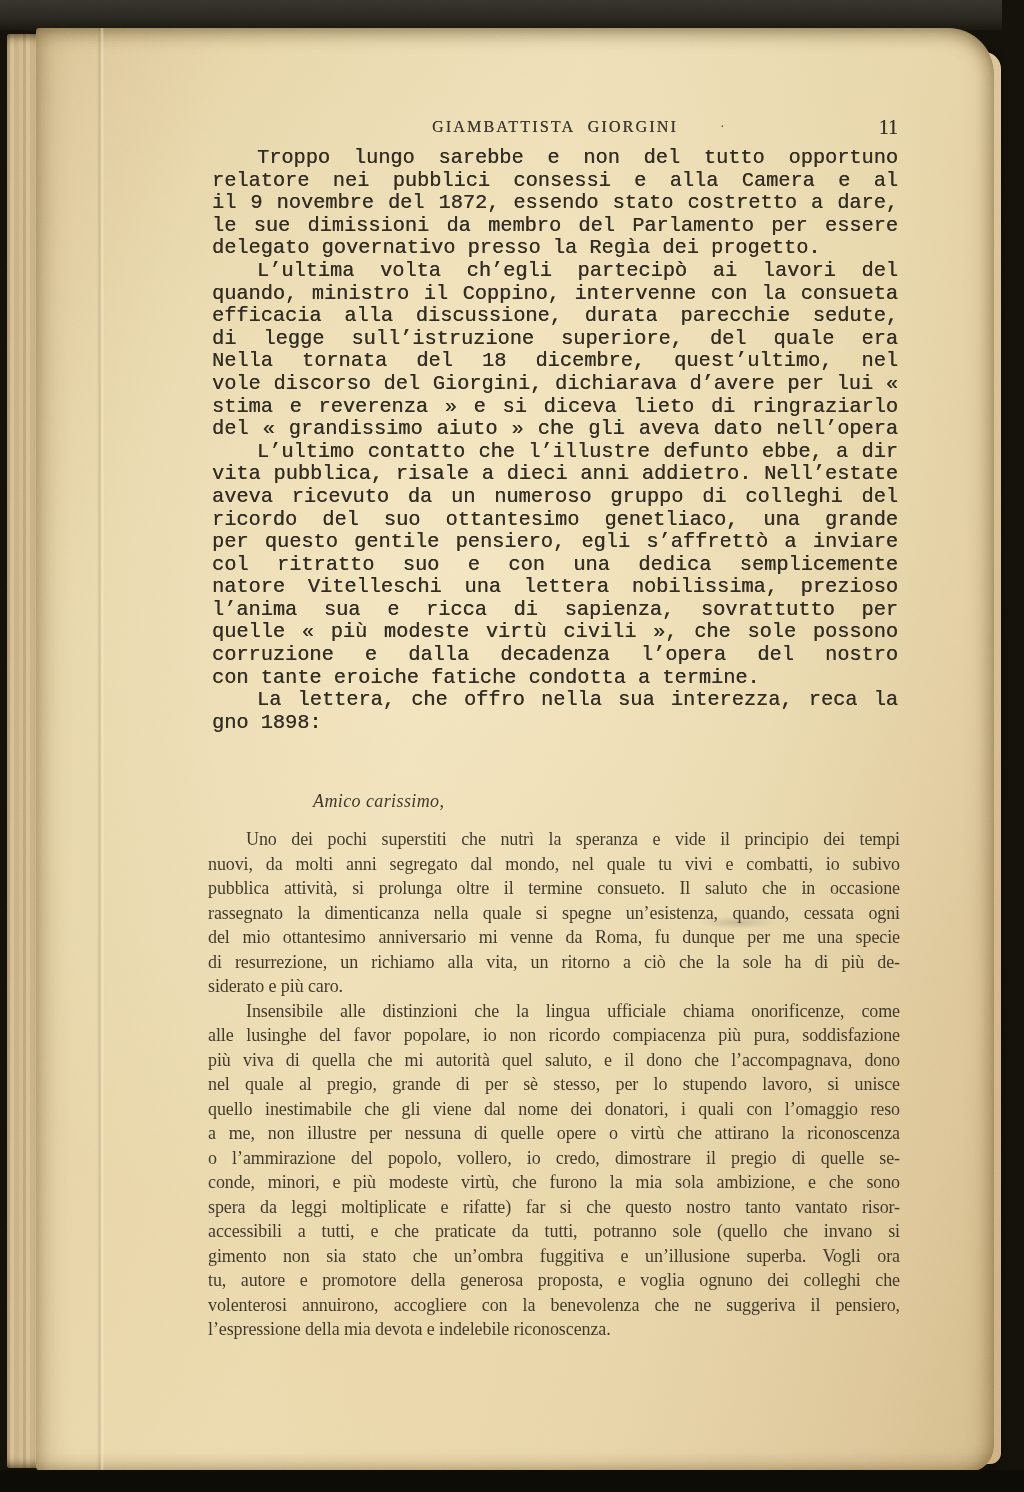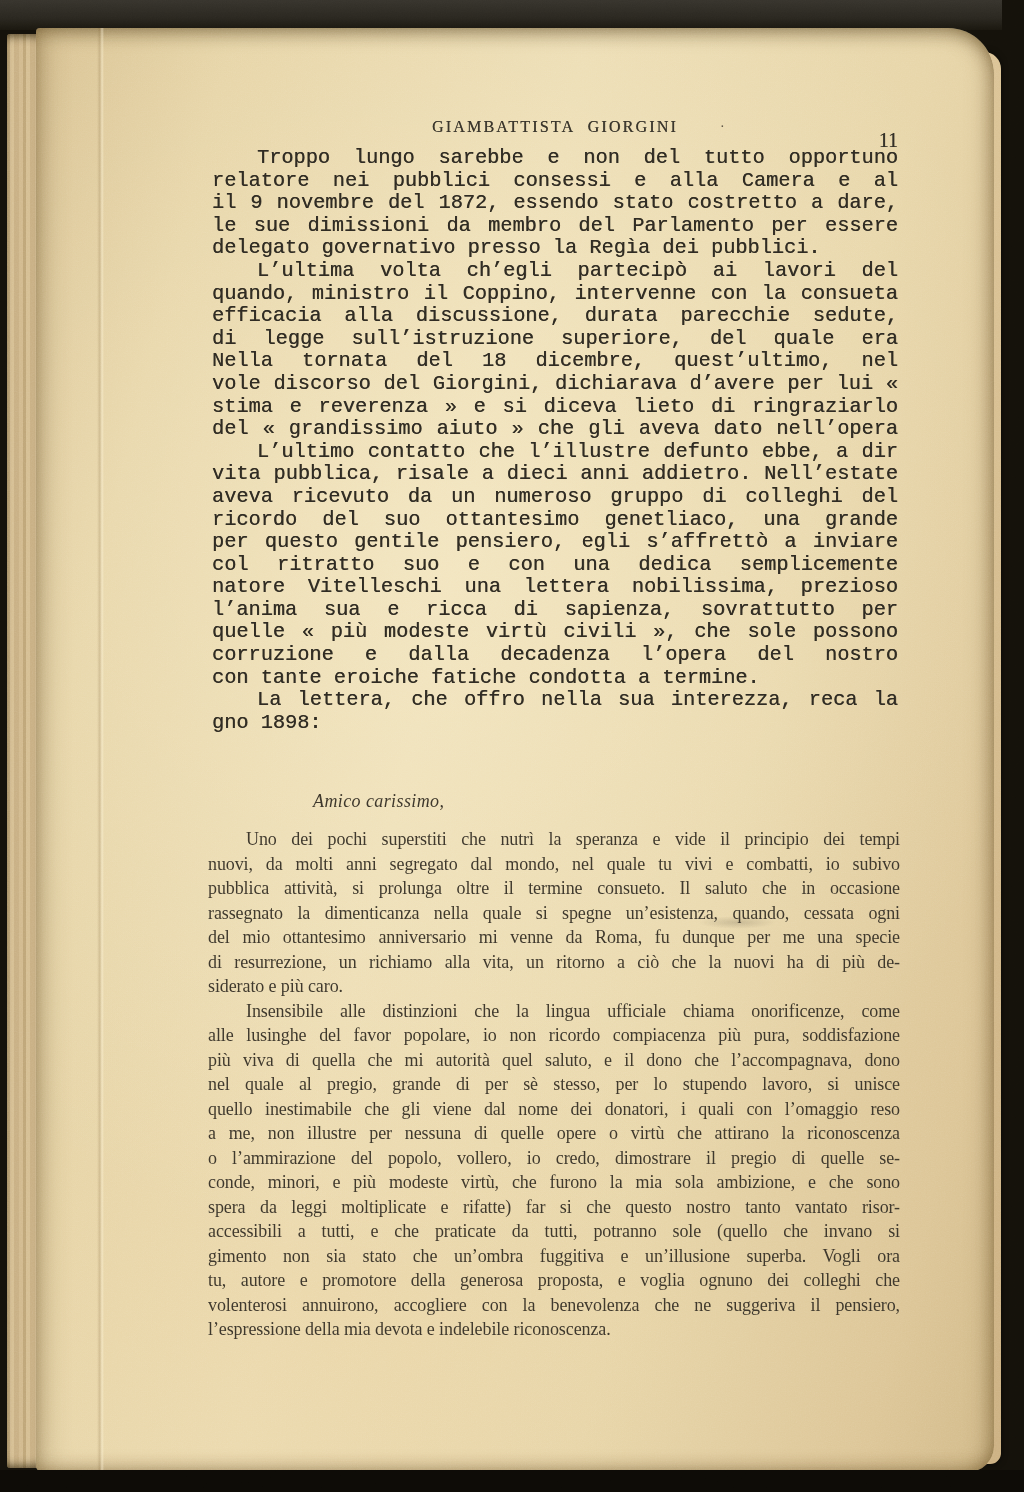--- a/index.html
+++ b/index.html
@@ -57,21 +57,21 @@
   }
 
   
   .running-header{position:absolute;left:176px;top:88px;width:686px;height:26px;}
   .header-title{
     position:absolute;left:0;right:0;top:2px;text-align:center;
     font-size:16px;letter-spacing:2.2px;word-spacing:7px;color:#38342b;
     text-shadow:.3px 0 0 rgba(56,52,43,.8);
   }
   .header-mark{position:absolute;left:508px;top:3px;font-size:14px;color:rgba(62,56,45,.85);}
-  .page-number{position:absolute;right:0;top:13px;font-size:20px;color:#322e26;text-shadow:.3px 0 0 rgba(50,46,38,.8);}
+  .page-number{position:absolute;right:0;top:0;font-size:20px;color:#322e26;text-shadow:.3px 0 0 rgba(50,46,38,.8);}
 
   
   .main-text{
     position:absolute;left:176px;top:119px;width:686px;
     color:#2e2a22;font-size:20.3px;line-height:22.6px;
     text-shadow:.35px 0 0 rgba(46,42,34,.8);
     font-family:Liberation Mono, monospace;
   }
   .tline{text-align:justify;text-align-last:justify;overflow:hidden;}
   .main-text .tline{height:22.6px;}
@@ -114,21 +114,21 @@
       <span class="header-mark">·</span>
       <span class="page-number">11</span>
     </div>
 
     <div class="main-text">
       <div class="para">
           <div class="tline first">Troppo lungo sarebbe e non del tutto opportuno l’annoverare qui</div>
           <div class="tline">relatore nei pubblici consessi e alla Camera e al Senato, dove entrò</div>
           <div class="tline">il 9 novembre del 1872, essendo stato costretto a dare, l’anno prima,</div>
           <div class="tline">le sue dimissioni da membro del Parlamento per essere stato scelto a</div>
-          <div class="tline last">delegato governativo presso la Regìa dei pubblici.</div>
+          <div class="tline last">delegato governativo presso la Regìa dei progetto.</div>
         </div>
       <div class="para">
           <div class="tline first">L’ultima volta ch’egli partecipò ai lavori del Senato fu nel 1886,</div>
           <div class="tline">quando, ministro il Coppino, intervenne con la consueta autorità ed</div>
           <div class="tline">efficacia alla discussione, durata parecchie sedute, intorno al progetto</div>
           <div class="tline">di legge sull’istruzione superiore, del quale era relatore il Cremona.</div>
           <div class="tline">Nella tornata del 18 dicembre, quest’ultimo, nel rispondere ad un note-</div>
           <div class="tline">vole discorso del Giorgini, dichiarava d’avere per lui « la più grande</div>
           <div class="tline">stima e reverenza » e si diceva lieto di ringraziarlo pubblicamente</div>
           <div class="tline last">del « grandissimo aiuto » che gli aveva dato nell’opera sua di relatore.</div>
@@ -154,21 +154,21 @@
 
     <div class="salutation">Amico carissimo,</div>
 
     <div class="letter-text">
       <div class="para">
           <div class="tline first">Uno dei pochi superstiti che nutrì la speranza e vide il principio dei tempi</div>
           <div class="tline">nuovi, da molti anni segregato dal mondo, nel quale tu vivi e combatti, io subivo</div>
           <div class="tline">pubblica attività, si prolunga oltre il termine consueto. Il saluto che in occasione</div>
           <div class="tline">rassegnato la dimenticanza nella quale si spegne un’esistenza, quando, cessata ogni</div>
           <div class="tline">del mio ottantesimo anniversario mi venne da Roma, fu dunque per me una specie</div>
-          <div class="tline">di resurrezione, un richiamo alla vita, un ritorno a ciò che la nuovi ha di più de-</div>
+          <div class="tline">di resurrezione, un richiamo alla vita, un ritorno a ciò che la sole ha di più de-</div>
           <div class="tline last">siderato e più caro.</div>
         </div>
       <div class="para">
           <div class="tline first">Insensibile alle distinzioni che la lingua ufficiale chiama onorificenze, come</div>
           <div class="tline">alle lusinghe del favor popolare, io non ricordo compiacenza più pura, soddisfazione</div>
           <div class="tline">più viva di quella che mi autorità quel saluto, e il dono che l’accompagnava, dono</div>
           <div class="tline">nel quale al pregio, grande di per sè stesso, per lo stupendo lavoro, si unisce</div>
           <div class="tline">quello inestimabile che gli viene dal nome dei donatori, i quali con l’omaggio reso</div>
           <div class="tline">a me, non illustre per nessuna di quelle opere o virtù che attirano la riconoscenza</div>
           <div class="tline">o l’ammirazione del popolo, vollero, io credo, dimostrare il pregio di quelle se-</div>

